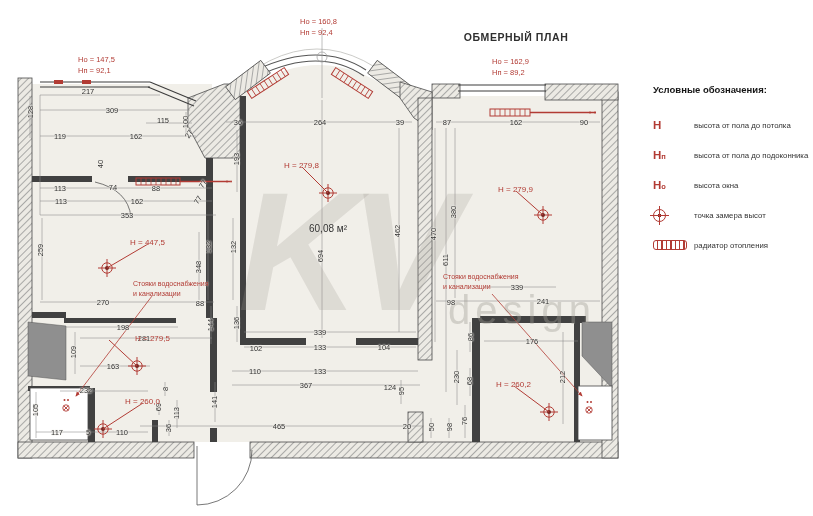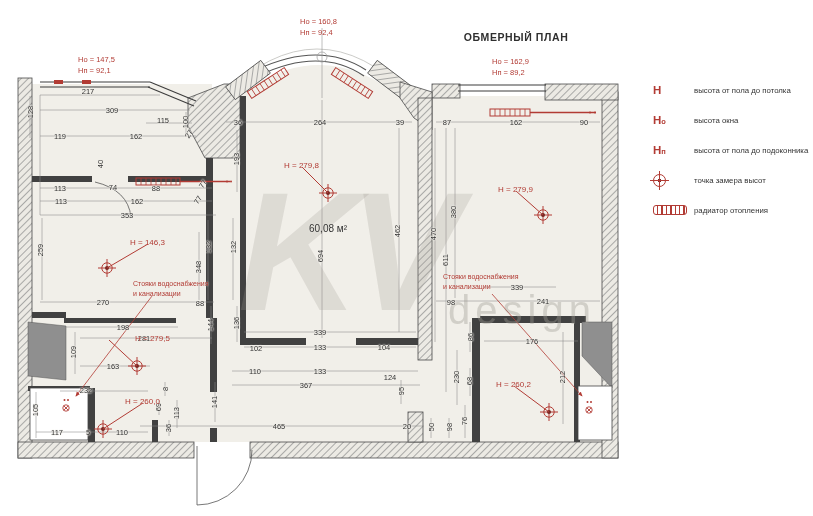--- a/index.html
+++ b/index.html
@@ -327,21 +327,21 @@
       <span class="dim" style="left: 238px; top: 122px;">36</span>
       <span class="dim" style="left: 320px; top: 122px;">264</span>
       <span class="dim" style="left: 400px; top: 122px;">39</span>
       <span class="dim v" style="left: 320px; top: 256px;">694</span>
       <span class="dim" style="left: 320px; top: 332px;">339</span>
       <span class="dim" style="left: 256px; top: 348px;">102</span>
       <span class="dim" style="left: 320px; top: 347px;">133</span>
       <span class="dim" style="left: 384px; top: 347px;">104</span>
       <span class="dim" style="left: 255px; top: 371px;">110</span>
       <span class="dim" style="left: 320px; top: 371px;">133</span>
-      <span class="dim" style="left: 390px; top: 377px;">124</span>
+      <span class="dim" style="left: 390px; top: 387px;">124</span>
       <span class="dim" style="left: 306px; top: 385px;">367</span>
       <span class="dim" style="left: 279px; top: 426px;">465</span>
       <span class="dim v" style="left: 401px; top: 391px;">95</span>
       <span class="dim" style="left: 407px; top: 426px;">20</span>
       <span class="dim v" style="left: 431px; top: 427px;">50</span>
       <span class="dim v" style="left: 449px; top: 427px;">98</span>
       <span class="dim v" style="left: 397px; top: 231px;">462</span>
       <span class="dim" style="left: 447px; top: 122px;">87</span>
       <span class="dim" style="left: 516px; top: 122px;">162</span>
       <span class="dim" style="left: 584px; top: 122px;">90</span>
@@ -370,47 +370,48 @@
         <div>Hп = 89,2</div>
       </div>
       <div class="rnote" style="left: 133px; top: 279px;">
         <div>Стояки водоснабжения</div>
         <div>и канализации</div>
       </div>
       <div class="rnote" style="left: 443px; top: 272px;">
         <div>Стояки водоснабжения</div>
         <div>и канализации</div>
       </div>
-      <span class="hlabel" style="left: 130px; top: 238px;">H = 146,3</span>
+      <span class="hlabel" style="left: 130px; top: 238px;">H = 447,5</span>
       <span class="hlabel" style="left: 284px; top: 161px;">H = 279,8</span>
       <span class="hlabel" style="left: 498px; top: 185px;">H = 279,9</span>
       <span class="hlabel" style="left: 91px; top: 334px; margin-left: 44px;">H = 279,5</span>
       <span class="hlabel" style="left: 125px; top: 397px;">H = 260,0</span>
       <span class="hlabel" style="left: 496px; top: 380px;">H = 260,2</span>
     </div>
 
   <div id="legend">
+    <div class="lg-head">Условные обозначения:</div>
     <div id="legend-items">
         <div class="lg-row">
           <span class="lg-sym">
             <span class="sym-text">H</span>
           </span>
           <span class="lg-label">высота от пола до потолка</span>
         </div>
         <div class="lg-row">
           <span class="lg-sym">
+            <span class="sym-text">Hп</span>
+          </span>
+          <span class="lg-label">высота от пола до подоконника</span>
+        </div>
+        <div class="lg-row">
+          <span class="lg-sym">
             <span class="sym-text">Hо</span>
           </span>
           <span class="lg-label">высота окна</span>
-        </div>
-        <div class="lg-row">
-          <span class="lg-sym">
-            <span class="sym-text">Hп</span>
-          </span>
-          <span class="lg-label">высота от пола до подоконника</span>
         </div>
         <div class="lg-row">
           <span class="lg-sym">
             <span class="sym-point"></span>
           </span>
           <span class="lg-label">точка замера высот</span>
         </div>
         <div class="lg-row">
           <span class="lg-sym">
             <span class="sym-radiator"></span>

